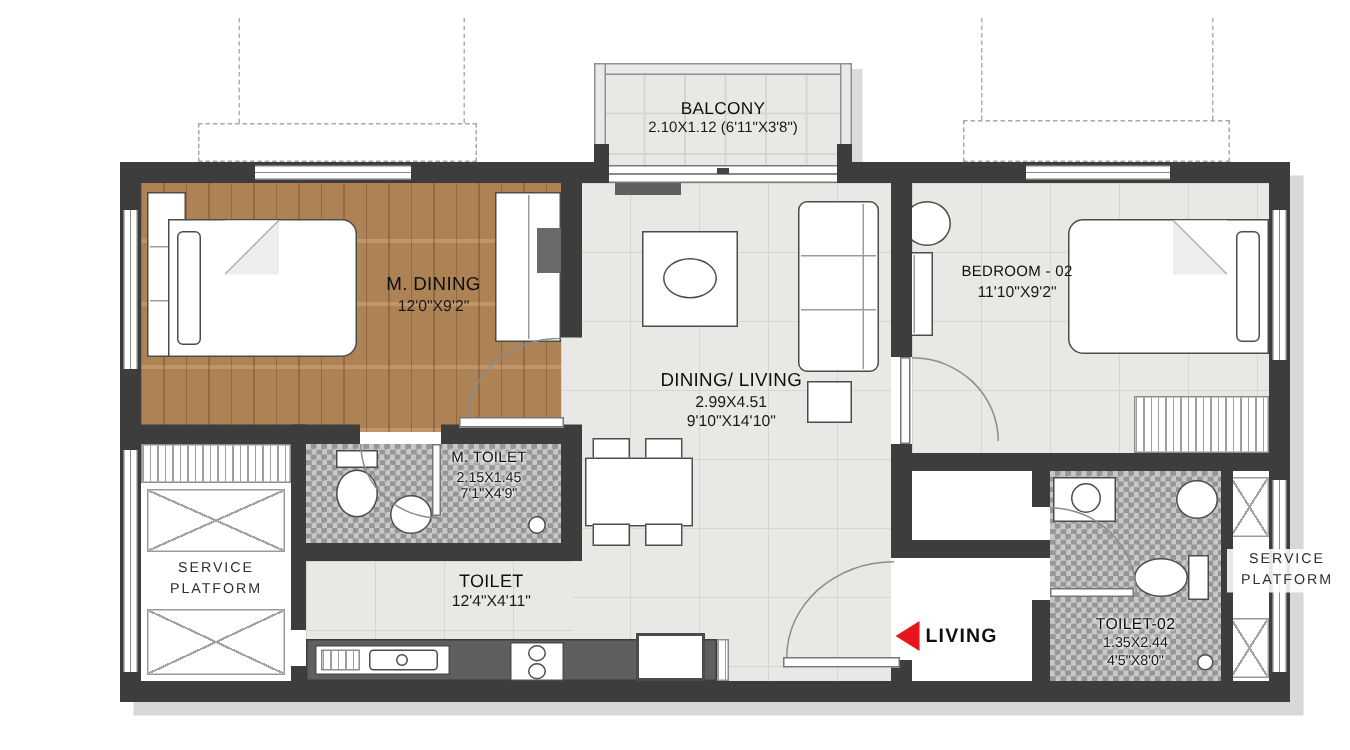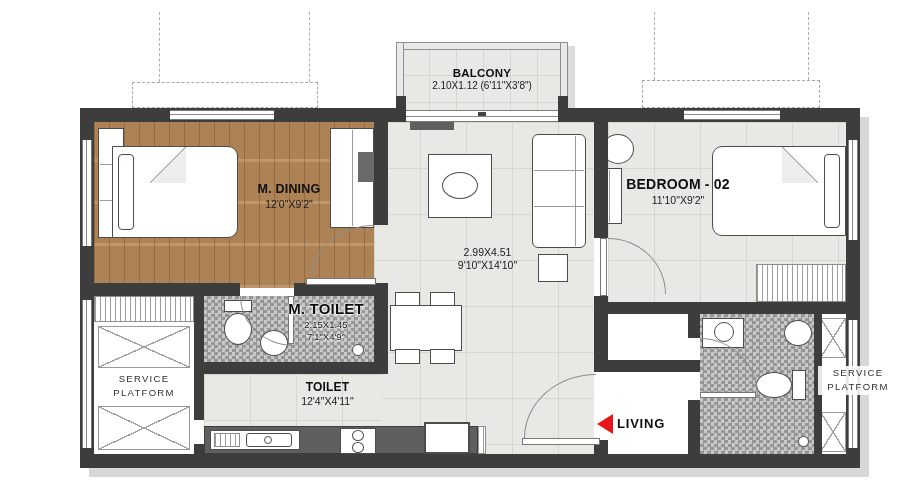--- a/index.html
+++ b/index.html
@@ -18,21 +18,21 @@
   .gray{background:#5f5f5f}
   .hatchV{position:absolute;background-color:#fff;background-image:repeating-linear-gradient(90deg,#9d9d9d 0 1px,transparent 1px 5px);border:1px solid #8d8d8d;box-sizing:border-box;z-index:2}
   .xbox{position:absolute;background-image:linear-gradient(to top right,transparent calc(50% - .7px),#a3a3a3 calc(50% - .7px) calc(50% + .7px),transparent calc(50% + .7px)),linear-gradient(to bottom right,transparent calc(50% - .7px),#a3a3a3 calc(50% - .7px) calc(50% + .7px),transparent calc(50% + .7px));background-color:#fff;border:1px solid #9a9a9a;box-sizing:border-box;z-index:2}
   .winH{position:absolute;background-color:#fff;border-top:1px solid #7a7a7a;border-bottom:1px solid #7a7a7a;background-image:linear-gradient(transparent calc(50% - .5px),#8a8a8a calc(50% - .5px),#8a8a8a calc(50% + .5px),transparent calc(50% + .5px));z-index:6;box-sizing:border-box}
   .winV{position:absolute;background-color:#fff;border-left:1px solid #7a7a7a;border-right:1px solid #7a7a7a;background-image:linear-gradient(90deg,transparent calc(50% - .5px),#8a8a8a calc(50% - .5px),#8a8a8a calc(50% + .5px),transparent calc(50% + .5px));z-index:6;box-sizing:border-box}
   .arc{position:absolute;z-index:4;box-sizing:border-box}
   .leaf{position:absolute;background:#fff;border:1px solid #777;box-sizing:border-box;z-index:6}
   .dashbox{position:absolute;border:1.5px dashed #a8a8a8;z-index:2;box-sizing:border-box}
   .dashline{position:absolute;width:0;border-left:1.5px dashed #b0b0b0;z-index:2}
   .lbl{position:absolute;text-align:center;color:#111;z-index:15;line-height:1.25}
-  .lbl .t{font-weight:bold;letter-spacing:.2px;color:#0e0e0e}
+  .lbl .t{font-weight:normal;letter-spacing:.2px;color:#0e0e0e}
   .lbl .d{font-weight:normal;color:#191919}
   .halo .t,.halo .d{text-shadow:0 0 2px #fff,0 0 3px #fff,0 1px 3px #fff}
   .svc{position:absolute;z-index:16;color:#2e2e2e;letter-spacing:1.3px;font-size:9.5px;line-height:1.5;text-align:center}
   .tri{position:absolute;width:0;height:0;border-top:10px solid transparent;border-bottom:10px solid transparent;border-right:16px solid #e8151d;z-index:16}
   .entrytxt{position:absolute;font-weight:bold;font-size:13px;letter-spacing:.8px;color:#101010;z-index:16}
   #underlay{position:absolute;left:80px;top:108px;width:780px;height:360px;background:#fff;box-shadow:9px 9px 0 #d8d8d8;z-index:0}
   #balc-underlay{position:absolute;left:396px;top:42px;width:172px;height:70px;background:#fff;box-shadow:7px 4px 0 #dcdcdc;z-index:0}
 </style>
 </head>
 <body>
@@ -184,40 +184,46 @@
     <div class="t" style="font-size:11.5px">BALCONY</div>
     <div class="d" style="font-size:10px">2.10X1.12 (6'11"X3'8")</div>
   </div>
 
   <div class="lbl" style="left:208px;top:182px;width:162px">
     <div class="t" style="font-size:12.5px">M. DINING</div>
     <div class="d" style="font-size:10.5px">12'0"X9'2"</div>
   </div>
 
   <div class="lbl" style="left:598px;top:176px;width:160px">
-    <div class="t" style="font-size:14px">BEDROOM - 02</div>
+    <div class="t" style="font-size:10px">BEDROOM - 02</div>
     <div class="d" style="font-size:10.5px">11'10"X9'2"</div>
   </div>
 
   <div class="lbl" style="left:405px;top:246px;width:165px">
+    <div class="t" style="font-size:12.5px">DINING/ LIVING</div>
     <div class="d" style="font-size:10.5px">2.99X4.51</div>
     <div class="d" style="font-size:10.5px">9'10"X14'10"</div>
   </div>
 
   <div class="lbl halo" style="left:262px;top:300px;width:128px">
-    <div class="t" style="font-size:15px">M. TOILET</div>
+    <div class="t" style="font-size:10px">M. TOILET</div>
     <div class="d" style="font-size:9.5px">2.15X1.45</div>
     <div class="d" style="font-size:9.5px">7'1"X4'9"</div>
   </div>
 
   <div class="lbl" style="left:250px;top:380px;width:155px">
     <div class="t" style="font-size:12px">TOILET</div>
     <div class="d" style="font-size:10.5px">12'4"X4'11"</div>
   </div>
 
+  <div class="lbl halo" style="left:700px;top:410px;width:114px">
+    <div class="t" style="font-size:10.5px">TOILET-02</div>
+    <div class="d" style="font-size:9.5px">1.35X2.44</div>
+    <div class="d" style="font-size:9.5px">4'5"X8'0"</div>
+  </div>
 
   <div class="svc" style="left:96px;top:372px;width:96px">
     <div>SERVICE</div>
     <div>PLATFORM</div>
   </div>
 
   <div class="svc" style="left:818px;top:366px;width:80px;background:rgba(255,255,255,.88)">
     <div>SERVICE</div>
     <div>PLATFORM</div>
   </div>

